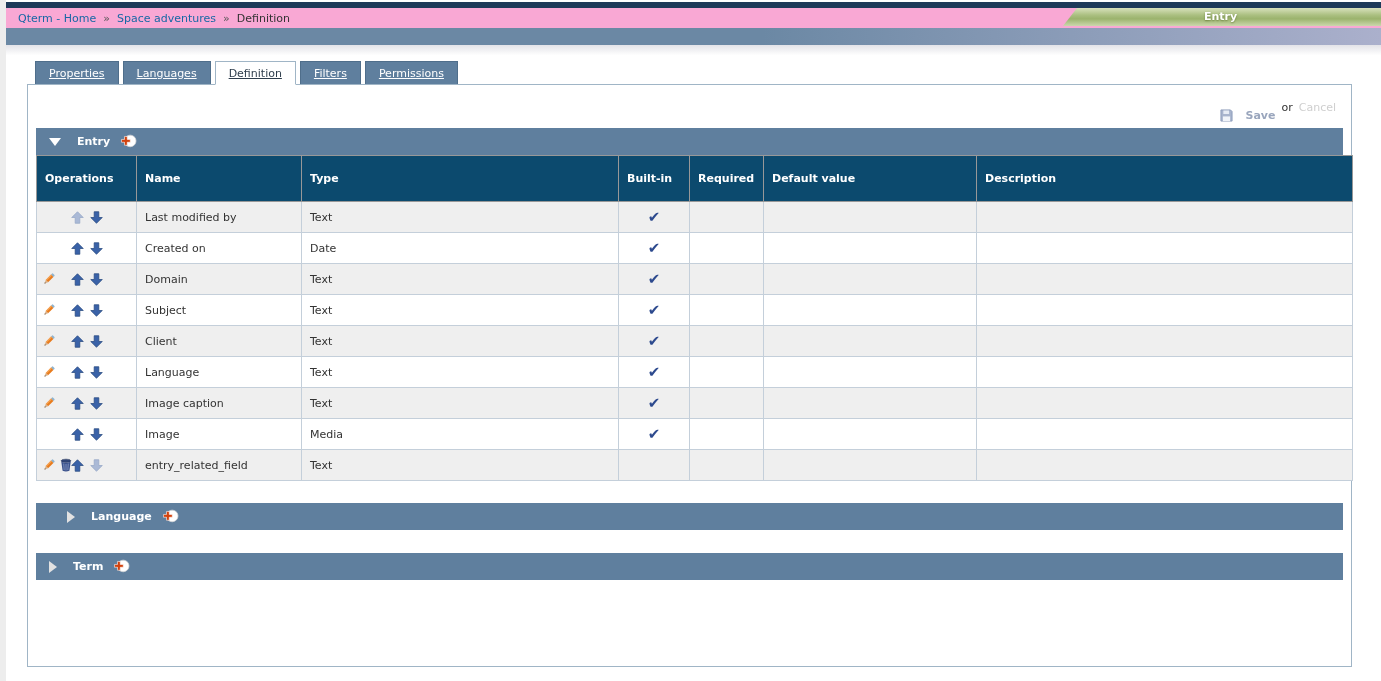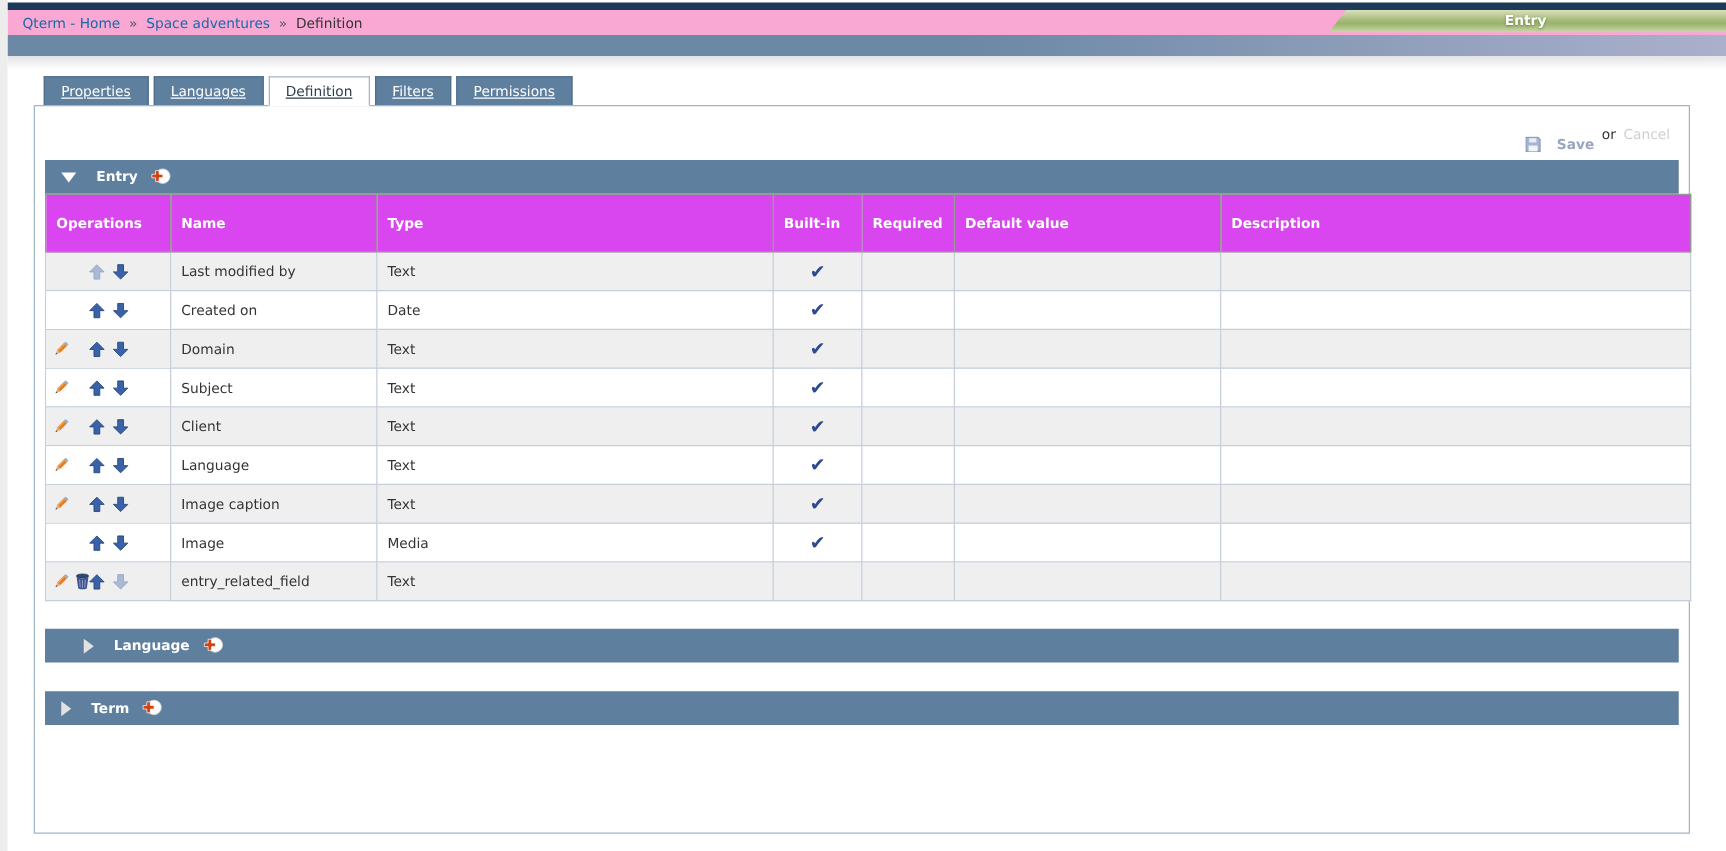--- a/index.html
+++ b/index.html
@@ -54,21 +54,21 @@
               border-top:8px solid #ffffff; }
   .tri-right { border-top:6px solid transparent; border-bottom:6px solid transparent;
                border-left:8px solid #e2e2e2; }
   .section-label { margin-left:16px; }
   .add-icon { margin-left:10px; cursor:pointer; display:inline-flex; }
   .bar-language { margin-top:22px;padding-left:18px; }
   .bar-term { margin-top:23px; }
 
   
   table.def { border-collapse:collapse; table-layout:fixed; width:1317px; margin:0 8px; }
-  table.def th { background:#d946ef; color:#fff; font-weight:bold; text-align:left;
+  table.def th { background:#0c4a6e; color:#fff; font-weight:bold; text-align:left;
                  height:28px; padding:16px 8px; border:1px solid #989898; font-size:11px; }
   table.def td { height:31px; border:1px solid #c4cfda; padding:0 8px;
                  background:#fff; color:#333; }
   table.def tr.alt td { background:#efefef; }
   td.ops { position:relative; padding:0 4px; }
   .ops-wrap { display:flex; align-items:center; justify-content:center; gap:6px; height:100%; }
   .icon-left { position:absolute; left:5px; top:50%; transform:translateY(-50%); display:inline-flex; cursor:pointer; }
   .icon-left2 { position:absolute; left:22px; top:50%; transform:translateY(-50%); display:inline-flex; cursor:pointer; }
   .arrow-btn { display:inline-flex; cursor:pointer; }
   .arrow-btn.disabled { cursor:default; }

